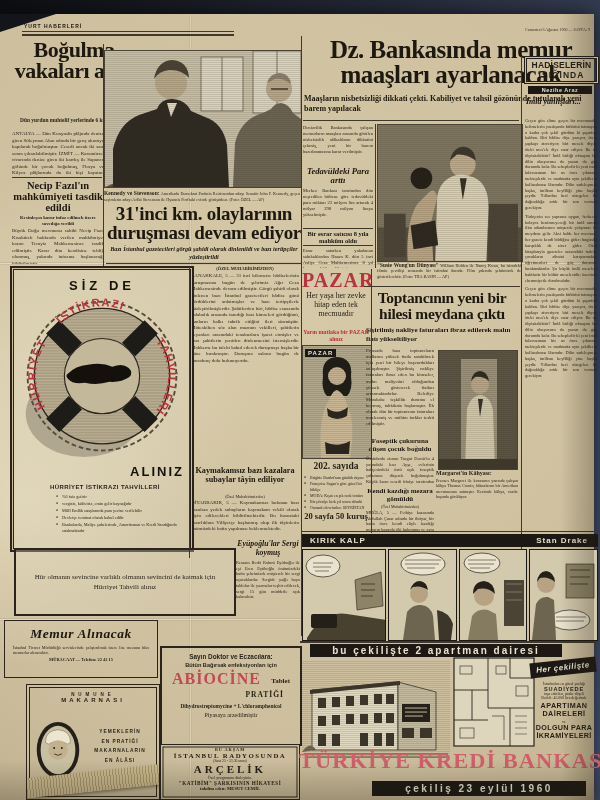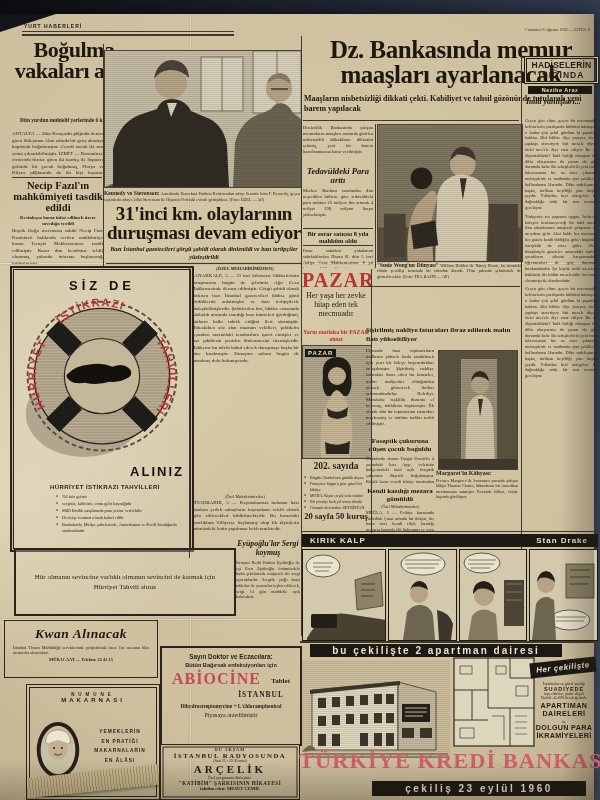--- a/index.html
+++ b/index.html
@@ -78,20 +78,21 @@
    <span class="b" style="font-size:5.6px;">Kennedy ve Stevenson:</span>
    <span>Amerikada Demokrat Partinin Reisicumhur adayı Senatör John F. Kennedy, geçen seçimlerin adayı Adlai Stevenson ile Hyannis Port'taki evinde görüşürken. (Foto: ÖZEL — AP)</span>
  </div>
 
  <div class="abs hl c" style="left:106px;top:205px;width:196px;font-size:19px;line-height:.99;letter-spacing:-.3px;">31'inci km. olaylarının duruşması devam ediyor</div>
  <div class="abs hl c" style="left:108px;top:245px;width:192px;font-size:6.2px;line-height:1.25;font-style:italic;">Bazı İstanbul gazetecileri görgü şahidi olarak dinlenildi ve bazı tertipçiler yüzleştirildi</div>
  <div class="abs rule" style="left:106px;top:263px;width:196px;height:1px;"></div>
 
  <div class="abs b c" style="left:190px;top:266px;width:110px;font-size:4.4px;">(ÖZEL MUHABİRİMİZDEN)</div>
  <div class="abs body" style="left:191px;top:273px;width:108px;height:190px;">ÇANAKKALE, 5 — 31 inci kilometre hâdiselerinin duruşmasına bugün de şehrimiz Ağır Ceza Mahkemesinde devam edilmiştir. Görgü şahidi olarak dinlenen bazı İstanbul gazetecileri hâdise günü gördüklerini anlatmışlar ve bazı tertipçilerle yüzleştirilmişlerdir. Şahitlerden biri, hâdise esnasında kalabalık arasında tanıdığı bazı kimseleri gördüğünü, bunların halkı tahrik ettiğini ileri sürmüştür. Müteakiben söz alan maznun vekilleri, şahitlerin beyanları arasındaki tenakuzlara işaret etmişler ve bazı şahitlerin yeniden dinlenmesini istemişlerdir. Mahkeme bu talebi kabul ederek duruşmayı başka bir güne bırakmıştır. Duruşma salonu bugün de hıncahınç dolu bulunuyordu.</div>
+ <div class="abs hl c" style="left:191px;top:466px;width:108px;font-size:8.2px;line-height:1.1;">Kaymakamsız bazı kazalara subaylar tâyin ediliyor</div>
  <div class="abs c" style="left:191px;top:494px;width:108px;font-size:4.2px;">(Özel Muhabirimizden)</div>
  <div class="abs body" style="left:191px;top:500px;width:108px;height:56px;">DİYARBAKIR, 5 — Kaymakamsız bulunan bazı kazalara yedek subayların kaymakam vekili olarak tâyin edilecekleri bildirilmektedir. Bu husustaki hazırlıklara Vilâyetçe başlanmış olup ilk tâyinlerin önümüzdeki hafta yapılması beklenmektedir.</div>
 
  <div class="abs boxed" style="left:10px;top:266px;width:180px;height:282px;box-shadow:inset 0 0 0 1px #cdbf9e, inset 0 0 0 2px #2a241c;">
   <div class="abs b san" style="left:45px;top:10px;width:90px;font-size:13px;letter-spacing:4px;text-align:center;color:#15120c;">SİZ DE</div>
   <div class="abs" style="left:10px;top:24px;width:160px;height:172px;">
    <svg width="160" height="172" viewBox="0 0 170 180">
     <ellipse cx="66" cy="128" rx="62" ry="46" fill="#8a8270" opacity=".55"></ellipse>
     <defs>
       <pattern id="hatch" width="3" height="3" patternUnits="userSpaceOnUse">
@@ -193,20 +194,21 @@
  <div class="abs" style="left:304px;top:475px;width:64px;font-size:4px;line-height:1.5;">
    <div class="blt">Brigitte Bardot'nun günlük rüyası</div>
    <div class="blt">Françoise Sagan'a göre güzel bir hikâye</div>
    <div class="blt">MODA: Kışın en şık renk tonları</div>
    <div class="blt">Bir şövalye kırk yıl sonra döndü</div>
    <div class="blt">Osmanlı devrinden: SEYRİSTAN</div>
  </div>
  <div class="abs b c" style="left:303px;top:512px;width:66px;font-size:8.5px;line-height:1.1;">20 sayfa 50 kuruş</div>
 
  <div class="abs rule" style="left:364px;top:286px;width:156px;height:1px;"></div>
+ <div class="abs hl c" style="left:366px;top:290px;width:152px;font-size:15.5px;line-height:1.03;letter-spacing:-.3px;">Toptancının yeni bir hilesi meydana çıktı</div>
  <div class="abs hl" style="left:366px;top:326px;width:152px;font-size:7px;line-height:1.25;">Şişirilmiş nakliye faturaları ibraz edilerek malın fiatı yükseltiliyor</div>
  <div class="abs body" style="left:366px;top:348px;width:68px;height:88px;font-size:4.7px;">Piyasada bazı toptancıların mallarını yüksek fiatla satabilmek için yeni bir hileye başvurdukları anlaşılmıştır. Şişirilmiş nakliye faturaları ibraz eden bu kimseler, malın maliyetini olduğundan yüksek göstererek fiatları arttırmaktadırlar. Belediye Murakabe teşkilâtı duruma el koymuş, tahkikata başlamıştır. İlk olarak dün bir toptancının faturaları incelenmiş ve mühim farklar tesbit edilmiştir.</div>
 
  <div class="abs photo" style="left:438px;top:350px;width:78px;height:118px;">
   <svg width="78" height="118" viewBox="0 0 78 118">
     <rect width="78" height="118" fill="#5a5342"></rect>
     <rect x="22" y="8" width="36" height="100" fill="#9a9078"></rect>
     <circle cx="41" cy="34" r="9" fill="#b5a486"></circle>
     <path d="M32,30 Q34,20 41,20 Q48,20 50,30 Q44,25 36,26 Z" fill="#2e2921"></path>
     <path d="M26,118 L28,58 Q32,44 42,44 Q52,46 54,60 L56,118 Z" fill="#cfc6aa"></path>
@@ -287,21 +289,21 @@
           <circle cx="16" cy="34" r="9" fill="#b7a383"></circle>
           <path d="M7,32 Q8,22 16,21 Q24,22 25,32 Q18,26 10,28 Z" fill="#241f18"></path>
           <path d="M2,90 L6,54 Q10,46 18,47 L24,50 L26,90 Z" fill="#6e6550"></path>
           <rect x="36" y="14" width="28" height="34" fill="#8d8468" stroke="#2a241c" stroke-width=".6"></rect>
           <path d="M40,20 h20 M40,27 h20 M40,34 h18" stroke="#2a241c" stroke-width=".7"></path>
         </svg>
    </div>
  </div>
 
  <div class="abs" style="left:4px;top:620px;width:152px;height:56px;border:1.5px solid #2a241c;">
-   <div class="hl c" style="margin-top:5px;font-size:13.5px;font-style:italic;letter-spacing:.5px;">Kwan Alınacak</div>
+   <div class="hl c" style="margin-top:5px;font-size:13.5px;font-style:italic;letter-spacing:.5px;">Memur Alınacak</div>
    <div class="j" style="margin:3px 8px 0 8px;font-size:4.2px;line-height:1.3;">İstanbul Ticaret Müdürlüğü servislerinde çalıştırılmak üzere lise mezunu bâzı memurlar alınacaktır.</div>
    <div class="b c" style="margin-top:1px;font-size:4.4px;">MÜRACAAT — Telefon: 22 42 15</div>
  </div>
 
  <div class="abs" style="left:26px;top:684px;width:132px;height:114px;border:1px solid #2a241c;box-shadow:inset 0 0 0 2px #cdbf9e, inset 0 0 0 3px #2a241c;overflow:hidden;">
    <div class="b san c" style="margin-top:7px;font-size:4.5px;letter-spacing:4px;">NUMUNE</div>
    <div class="b san c" style="font-size:6px;letter-spacing:3px;">MAKARNASI</div>
    <div class="abs" style="left:8px;top:36px;width:46px;height:58px;">
      <svg width="46" height="58" viewBox="0 0 46 60">
        <ellipse cx="23" cy="30" rx="22" ry="29" fill="#241f18"></ellipse>
@@ -323,21 +325,21 @@
         background:repeating-linear-gradient(90deg,#c9b98f 0 2px,#a8946a 2px 3px);box-shadow:0 2px 3px rgba(40,30,15,.4);"></div>
  </div>
 
  <div class="abs" style="left:160px;top:646px;width:138px;height:96px;border:2px solid #2a241c;">
    <div class="b c san" style="margin-top:5px;font-size:6.4px;">Sayın Doktor ve Eczacılara:</div>
    <div class="b c san" style="margin-top:2px;font-size:5.6px;">Bütün Bağırsak enfeksiyonları için</div>
    <div style="position:relative;height:22px;">
      <span class="b" style="position:absolute;left:10px;top:2px;font-size:16px;letter-spacing:1px;color:#c14a54;font-family:'Liberation Serif',serif;">ABİOCİNE</span>
      <span class="b" style="position:absolute;right:10px;top:9px;font-size:7px;">Tablet</span>
    </div>
-   <div class="b" style="text-align:right;margin-right:16px;font-size:7.5px;letter-spacing:1px;">İSTANBUL</div>
+   <div class="b" style="text-align:right;margin-right:16px;font-size:7.5px;letter-spacing:1px;">PRATİĞİ</div>
    <div class="b c" style="margin-top:4px;font-size:5.4px;">Dihydrostreptomycine + L'chloramphenicol</div>
    <div class="c" style="margin-top:3px;font-size:6px;">Piyasaya arzedilmiştir</div>
  </div>
 
  <div class="abs" style="left:160px;top:744px;width:138px;height:54px;border:1px solid #2a241c;box-shadow:inset 0 0 0 1.5px #cdbf9e, inset 0 0 0 2.5px #2a241c;">
    <div class="b c" style="margin-top:2px;font-size:4.2px;letter-spacing:1px;">BU AKŞAM</div>
    <div class="b c" style="font-size:6.8px;letter-spacing:1.5px;">İSTANBUL RADYOSUNDA</div>
    <div class="c" style="font-size:3.8px;">(Saat 23 - 23.30 arası)</div>
    <div class="b c" style="font-size:11px;letter-spacing:3px;font-family:'Liberation Serif',serif;">ARÇELİK</div>
    <div class="c" style="font-size:4px;">Özel programını dinleyiniz.</div>

